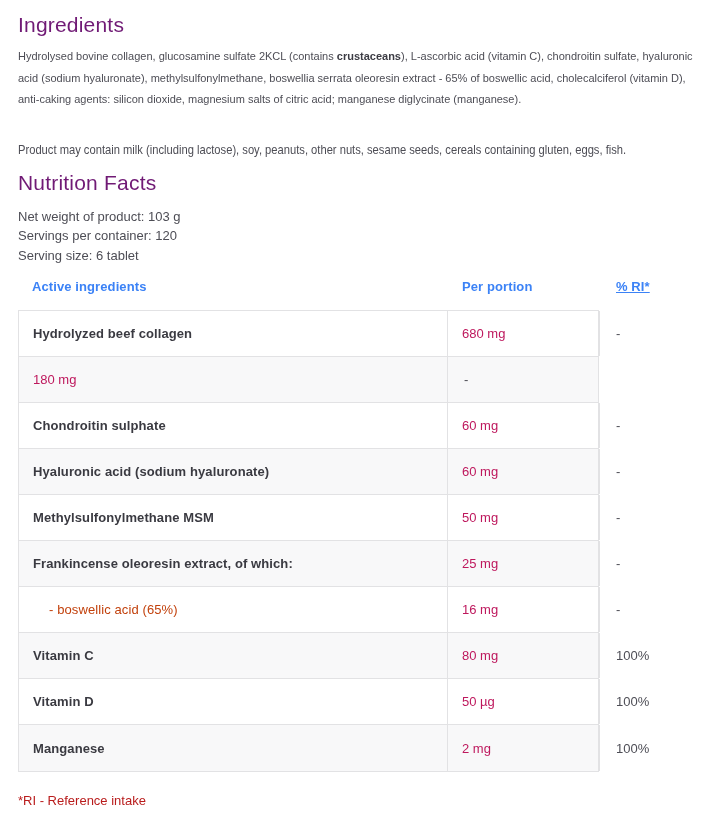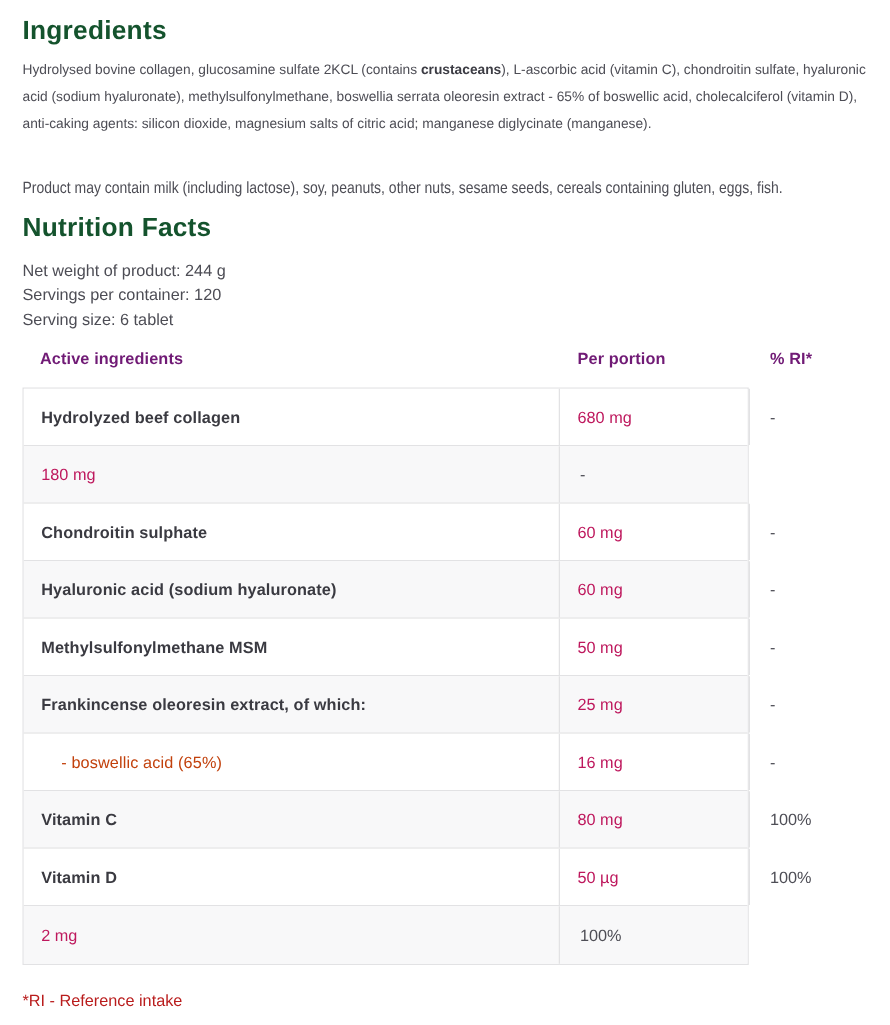--- a/index.html
+++ b/index.html
@@ -12,22 +12,22 @@
     height: 820px;
     position: relative;
     overflow: hidden;
     font-family: "Liberation Sans", "DejaVu Sans", sans-serif;
     color: #4d4d55;
   }
   .abs { position: absolute; }
 
   .section-title {
     font-size: 21px;
-    font-weight: 700;
-    color: #14532d;
+    font-weight: 400;
+    color: #701a75;
     letter-spacing: 0.2px;
     margin: 0;
   }
   #ingredients-title { top: 13px; left: 18px; }
   #ingredients-text {
     top: 46px; left: 18px; width: 678px;
     font-size: 11px; line-height: 21.5px; color: #4d4d55;
   }
   #ingredients-text b { font-weight: 700; color: #3c3c44; }
   #allergen-note {
@@ -42,25 +42,25 @@
     top: 207px; left: 18px;
     font-size: 13px; line-height: 19.3px; color: #4d4d55;
   }
 
   
   #table-header {
     top: 263px; left: 18px; width: 675px; height: 47px;
     display: grid;
     grid-template-columns: 430px 152px 93px;
     align-items: center;
-    font-size: 13px; font-weight: 700; color: #701a75;
+    font-size: 13px; font-weight: 700; color: #3b82f6;
     letter-spacing: 0.1px;
   }
   #table-header .hcell { padding-left: 14px; }
-  #table-header .hcell:last-child { padding-left: 16px; }
+  #table-header .hcell:last-child { padding-left: 16px; text-decoration: underline; }
 
   #table-body {
     top: 310px; left: 18px; width: 581px;
     border: 1px solid #e2e2e4;
     box-sizing: border-box;
     background: #ffffff;
   }
   .trow {
     display: grid;
     grid-template-columns: 429px 152px 92px;
@@ -113,21 +113,21 @@
   <span>Hydrolysed bovine collagen, glucosamine sulfate 2KCL (contains </span><b>crustaceans</b><span>), L-ascorbic acid (vitamin C), chondroitin sulfate, hyaluronic acid (sodium hyaluronate), methylsulfonylmethane, boswellia serrata oleoresin extract - 65% of boswellic acid, cholecalciferol (vitamin D), anti-caking agents: silicon dioxide, magnesium salts of citric acid; manganese diglycinate (manganese).</span>
 </p>
 
 <p class="abs" id="allergen-note" style="margin:0;">
   <span>Product may contain milk (including lactose), soy, peanuts, other nuts, sesame seeds, cereals containing gluten, eggs, fish.</span>
 </p>
 
 <h1 class="abs section-title" id="nutrition-title">Nutrition Facts</h1>
 
 <div class="abs" id="serving-info">
-  <div>Net weight of product: 244 g</div>
+  <div>Net weight of product: 103 g</div>
   <div>Servings per container: 120</div>
   <div>Serving size: 6 tablet</div>
 </div>
 
 <div class="abs" id="table-header">
   <div class="hcell">Active ingredients</div>
   <div class="hcell">Per portion</div>
   <div class="hcell">% RI*</div>
 </div>
 
@@ -180,19 +180,20 @@
     <div class="cell ri">100%</div>
   </div>
 
   <div class="trow">
     <div class="cell name">Vitamin D</div>
     <div class="cell portion">50 µg</div>
     <div class="cell ri">100%</div>
   </div>
 
   <div class="trow alt">
+    <div class="cell name">Manganese</div>
     <div class="cell portion">2 mg</div>
     <div class="cell ri">100%</div>
   </div>
 
 </div>
 
 <div class="abs" id="footnote">*RI - Reference intake</div>
 
 </body></html>

